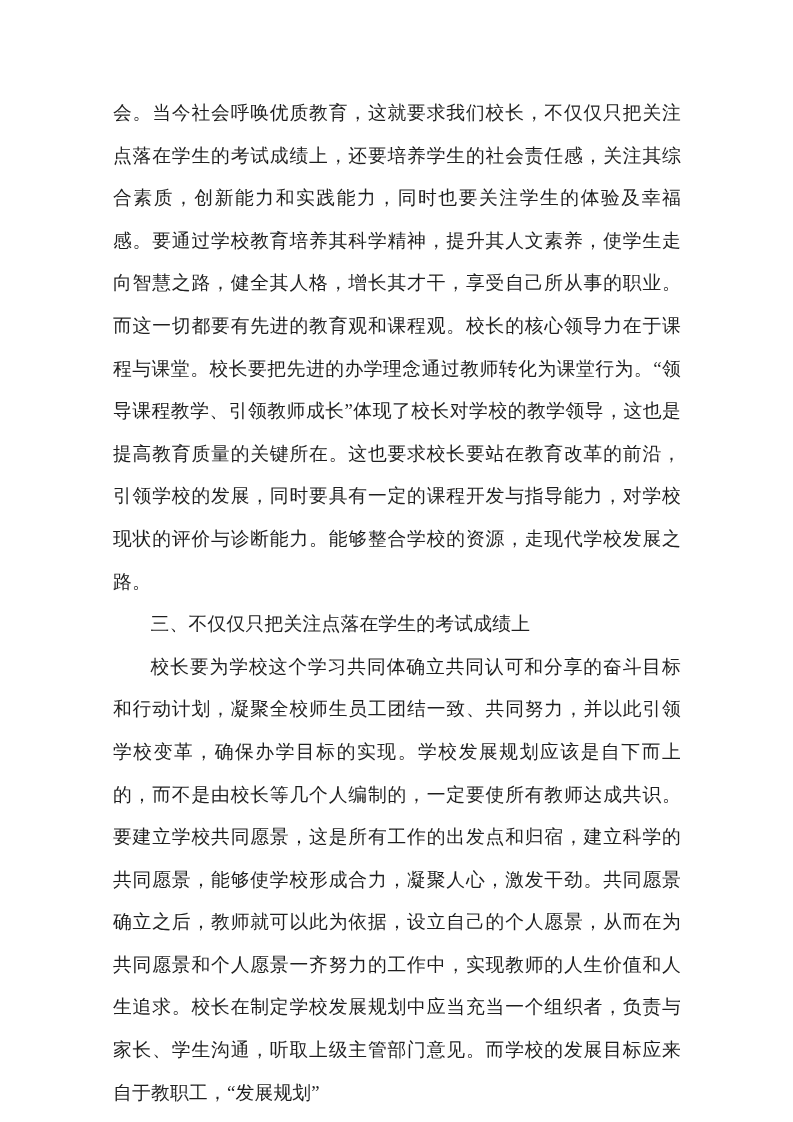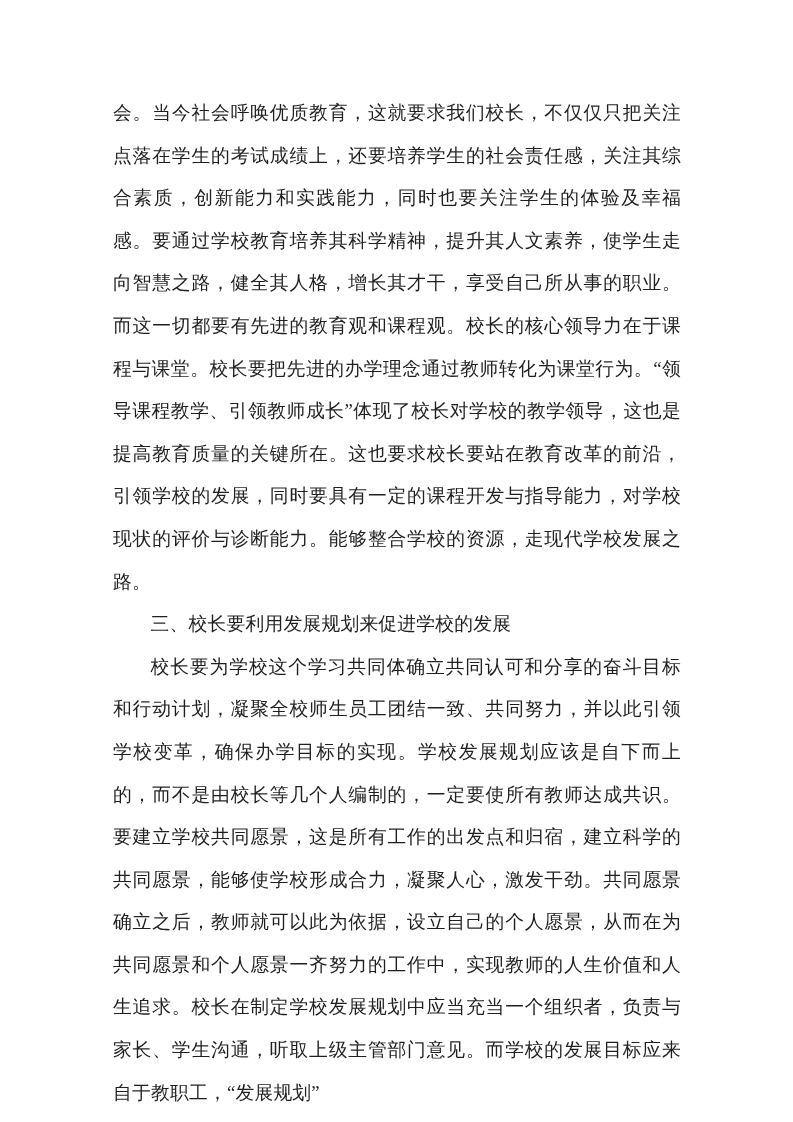--- a/index.html
+++ b/index.html
@@ -40,16 +40,16 @@
   .heading {
     font-weight: normal; 
   }
 </style>
 </head>
 <body>
 
 <div class="page">
   <div class="content">
     <p class="para">会。当今社会呼唤优质教育，这就要求我们校长，不仅仅只把关注点落在学生的考试成绩上，还要培养学生的社会责任感，关注其综合素质，创新能力和实践能力，同时也要关注学生的体验及幸福感。要通过学校教育培养其科学精神，提升其人文素养，使学生走向智慧之路，健全其人格，增长其才干，享受自己所从事的职业。而这一切都要有先进的教育观和课程观。校长的核心领导力在于课程与课堂。校长要把先进的办学理念通过教师转化为课堂行为。“领导课程教学、引领教师成长”体现了校长对学校的教学领导，这也是提高教育质量的关键所在。这也要求校长要站在教育改革的前沿，引领学校的发展，同时要具有一定的课程开发与指导能力，对学校现状的评价与诊断能力。能够整合学校的资源，走现代学校发展之路。</p>
-    <p class="para indent heading">三、校长要利用发展规划来促进学校的发展</p>
+    <p class="para indent heading">三、不仅仅只把关注点落在学生的考试成绩上</p>
     <p class="para indent">校长要为学校这个学习共同体确立共同认可和分享的奋斗目标和行动计划，凝聚全校师生员工团结一致、共同努力，并以此引领学校变革，确保办学目标的实现。学校发展规划应该是自下而上的，而不是由校长等几个人编制的，一定要使所有教师达成共识。要建立学校共同愿景，这是所有工作的出发点和归宿，建立科学的共同愿景，能够使学校形成合力，凝聚人心，激发干劲。共同愿景确立之后，教师就可以此为依据，设立自己的个人愿景，从而在为共同愿景和个人愿景一齐努力的工作中，实现教师的人生价值和人生追求。校长在制定学校发展规划中应当充当一个组织者，负责与家长、学生沟通，听取上级主管部门意见。而学校的发展目标应来自于教职工，“发展规划”</p>
   </div>
 </div>
 
 </body></html>

